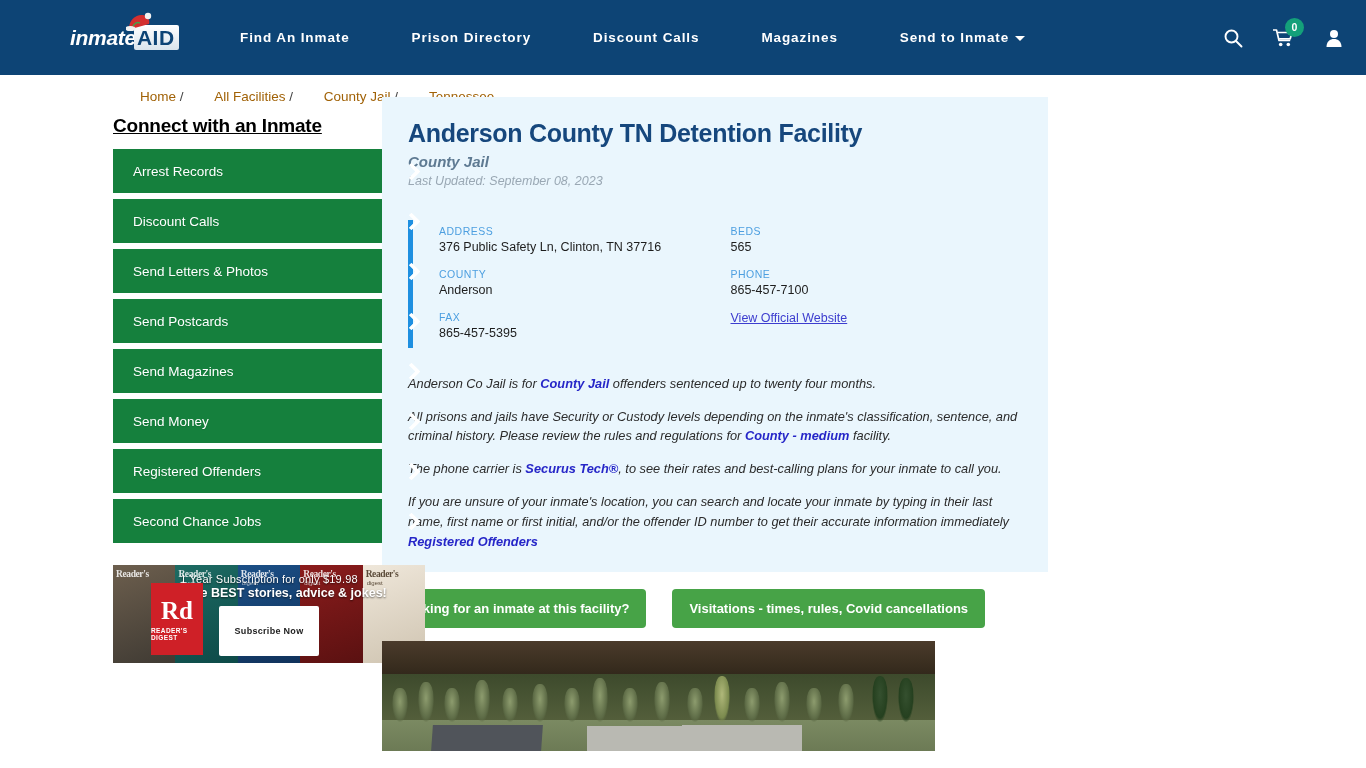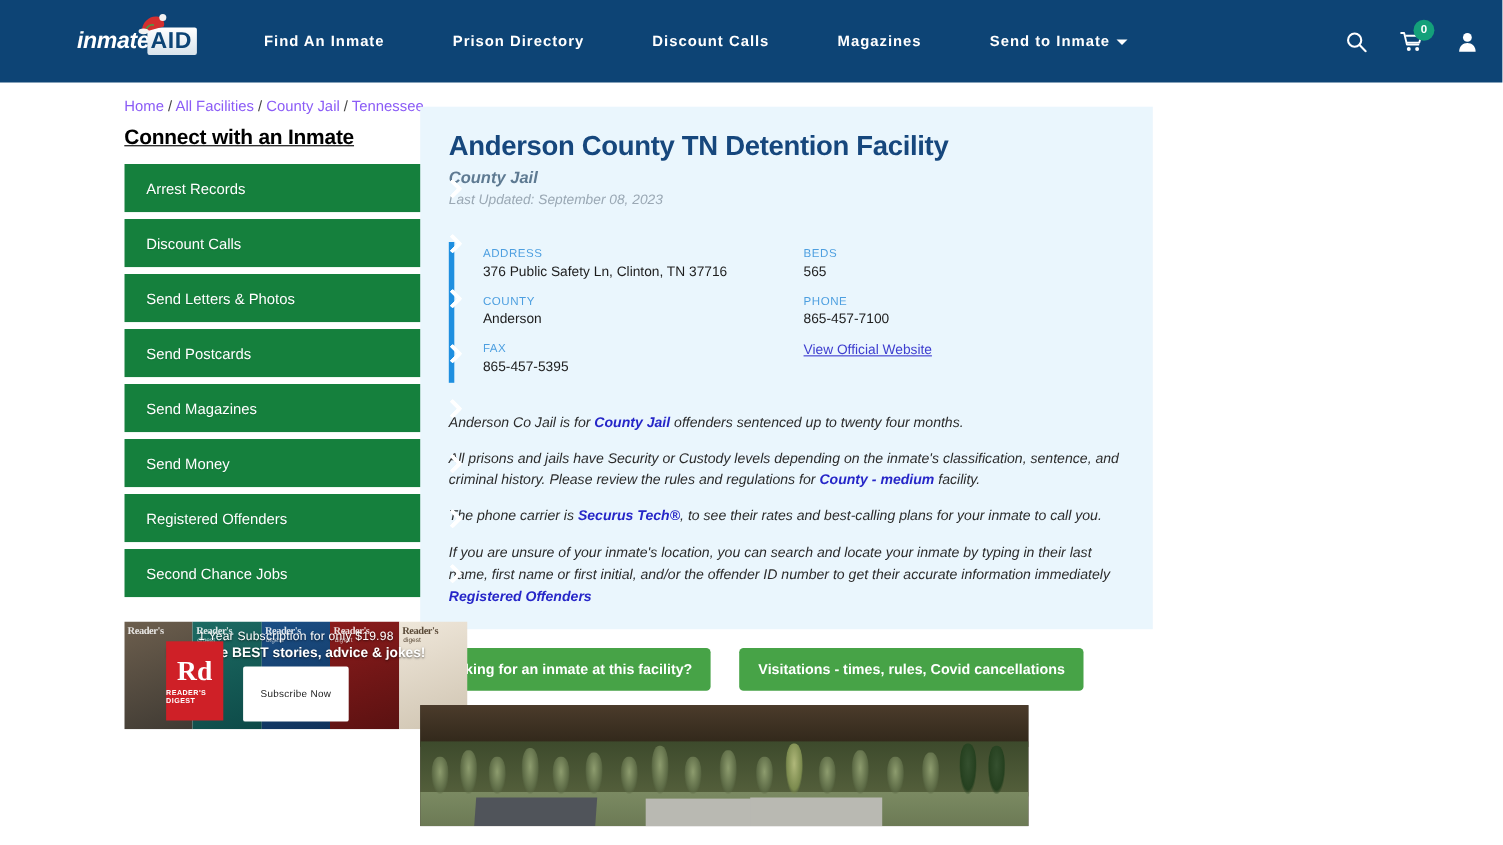--- a/index.html
+++ b/index.html
@@ -102,21 +102,21 @@
   .page { display: flex; padding: 0; }
   .col-left { width: 345px; padding-left: 113px; padding-top: 14px; }
   .col-right { flex: 1 1 auto; padding-left: 37px; padding-top: 22px;}
 
   .breadcrumb {
     font-size: 13.5px;
     color: #333;
     padding-bottom: 11px;
     white-space: nowrap;
   }
-  .breadcrumb a { color: #8b5cf6; text-decoration: none; }
+  .breadcrumb a { color: #a16207; text-decoration: none; margin-left: 27px; }
   .breadcrumb .sep { color: #444; }
 
   .side-heading {
     font-size: 19px;
     font-weight: bold;
     color: #000000;
     text-decoration: underline;
     padding-bottom: 12px;
     letter-spacing: -0.2px;
   }
@@ -188,21 +188,21 @@
     text-shadow: 0 1px 2px rgba(0,0,0,.6);
     margin-bottom: 1px;
   }
   .ad-line2 {
     color: #ffffff; font-size: 12.5px; font-weight: bold;
     text-shadow: 0 1px 2px rgba(0,0,0,.6);
     margin-bottom: 6px;
   }
   .ad-cta {
     background: #ffffff; color: #222;
-    font-size: 9px; font-weight: normal;
+    font-size: 9px; font-weight: bold;
     padding: 20px 16px; border-radius: 2px;
     letter-spacing: .3px;
   }
   .ad-rd-logo {
     position: absolute;
     left: 38px; top: 18px;
     width: 52px; height: 72px;
     background: #cf2027;
     display: flex; flex-direction: column;
     align-items: center; justify-content: center;

